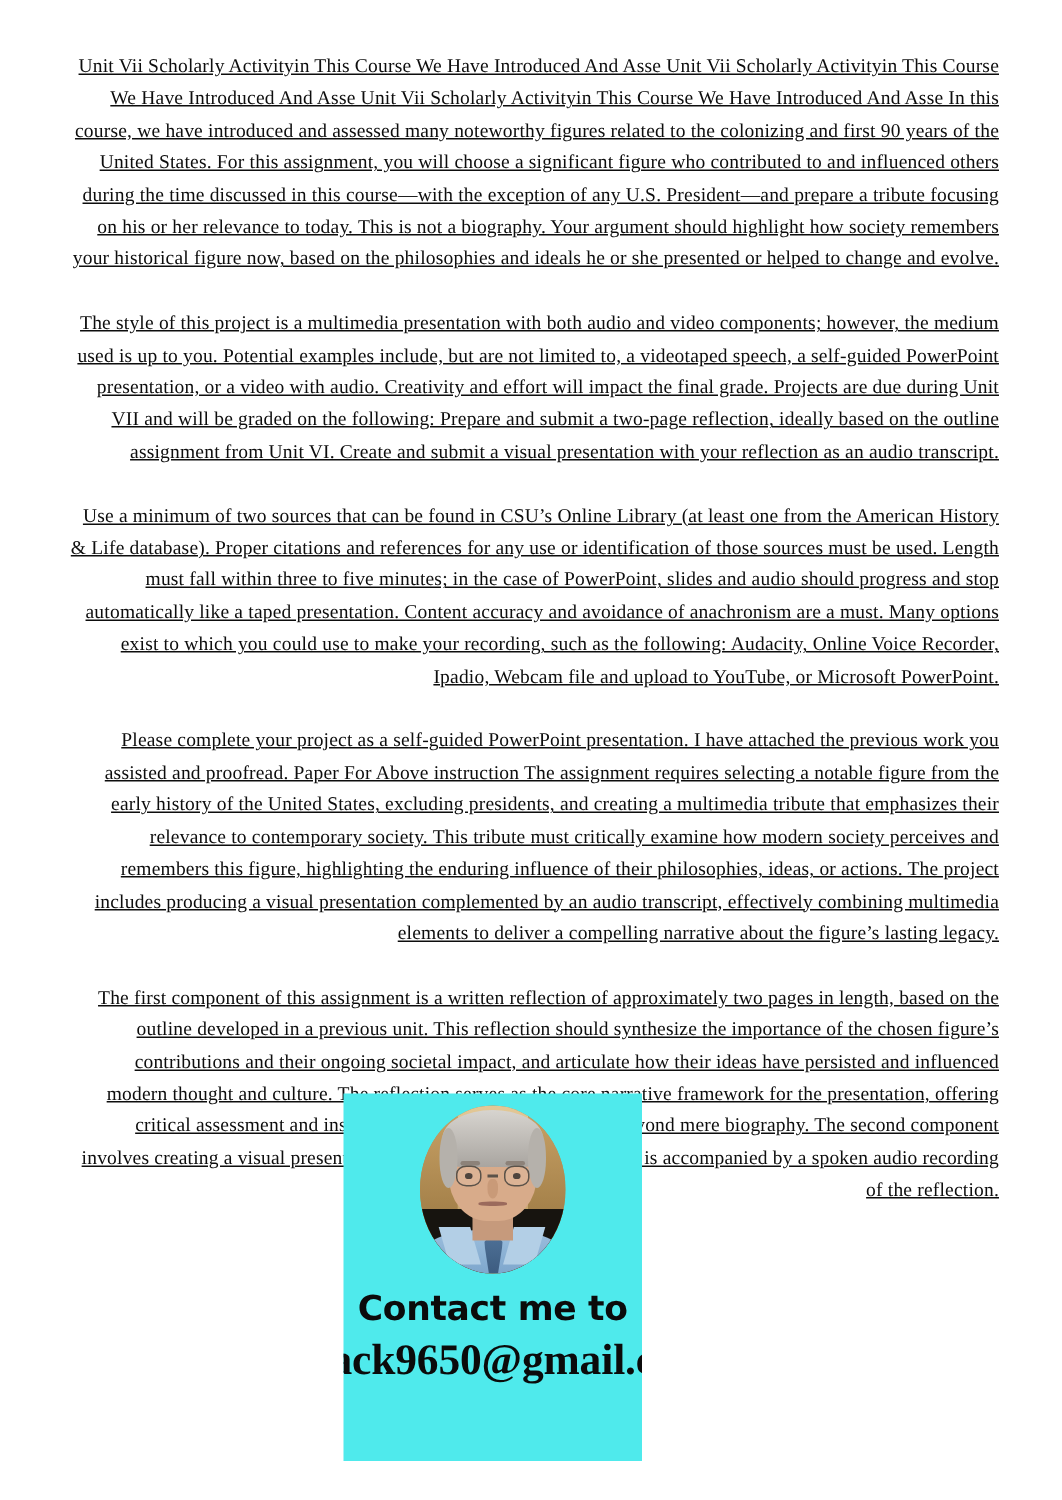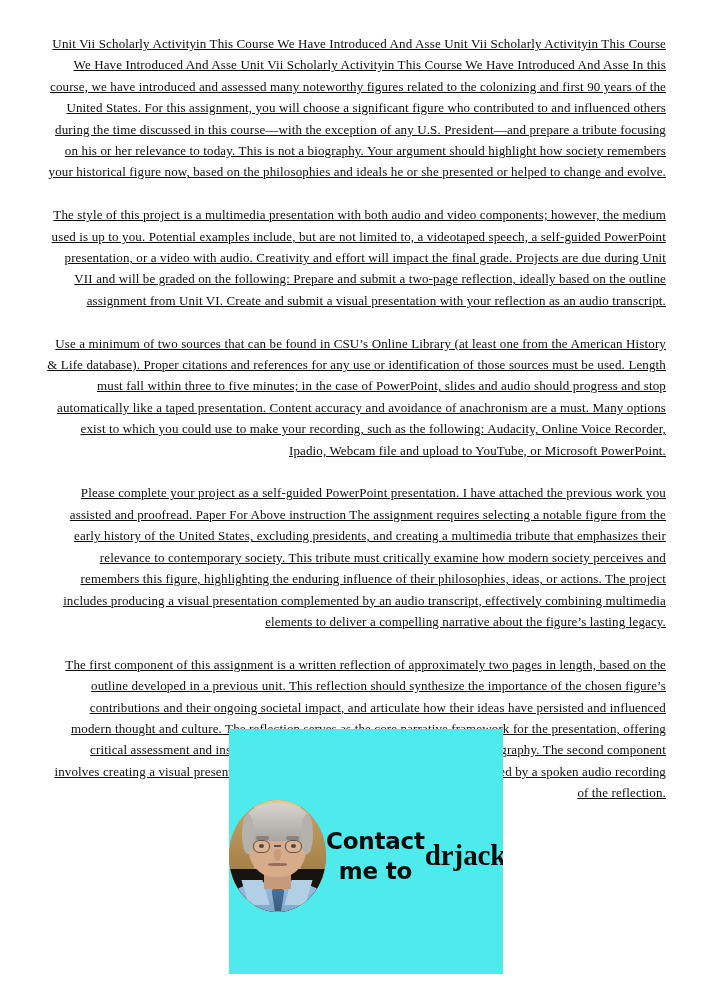--- a/index.html
+++ b/index.html
@@ -26,24 +26,24 @@
     letter-spacing:0.01em;
     text-decoration:underline;
   }
   #doc-body p { margin:0 0 21.4px 0; }
   #doc-body p:last-child { margin-bottom:0; }
 
   
   #contact-overlay {
     position:absolute;
     left:229px; top:729px;
-    width:274px; height:245px;
+    width:199px; height:245px;
     background:#4FEAEC;
     display:flex;
-    flex-direction:row;
+    flex-direction:column;
     align-items:center;
     overflow:hidden;
   }
   #avatar {
     width:97px; height:112px;
     margin-top:8px;
     border-radius:50%;
     position:relative;
     overflow:hidden;
     background:#b08d52;

